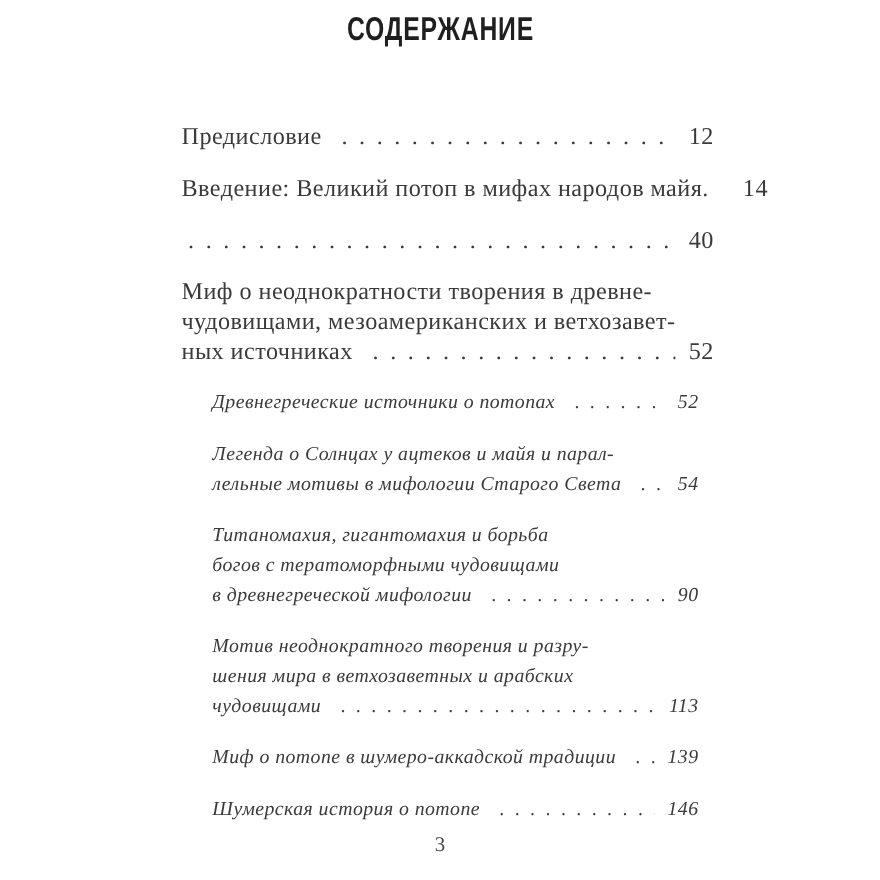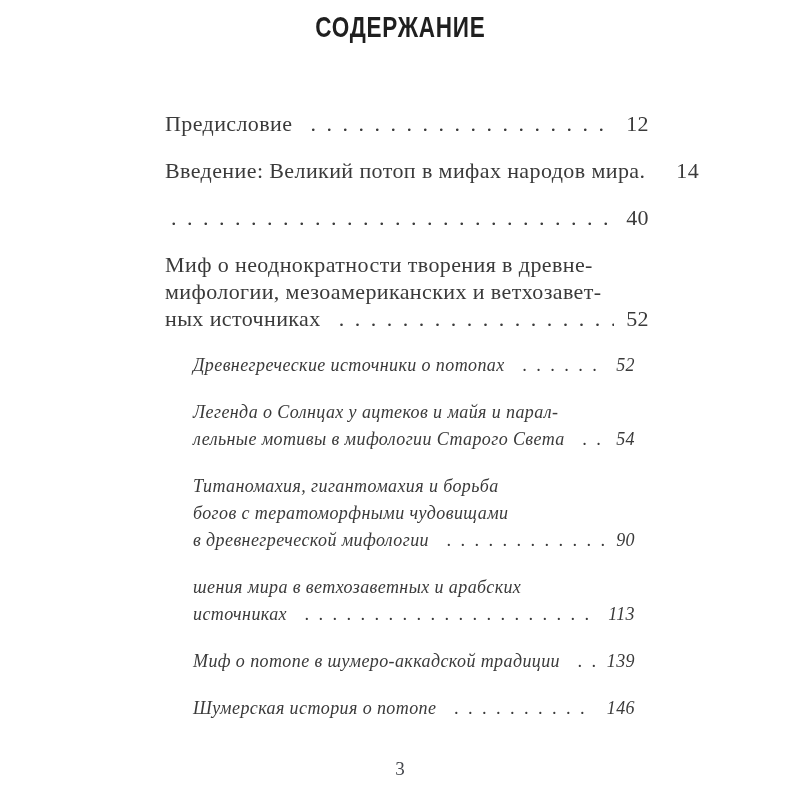--- a/index.html
+++ b/index.html
@@ -79,36 +79,36 @@
     <div class="entry">
       <div class="line lastline">
         <span class="txt">Предисловие</span>
         <span class="dots"></span>
         <span class="pg">12</span>
       </div>
     </div>
 
     <div class="entry">
       <div class="line lastline">
-        <span class="txt">Введение: Великий потоп в мифах народов мира.</span>
+        <span class="txt">Введение: Великий потоп в мифах народов майя.</span>
         <span class="dots"></span>
         <span class="pg">14</span>
       </div>
     </div>
 
     <div class="entry">
       <div class="line lastline">
         <span class="dots"></span>
         <span class="pg">40</span>
       </div>
     </div>
 
     <div class="entry">
       <div class="line">Миф о неоднократности творения в древне-</div>
-      <div class="line">мифологии, мезоамериканских и ветхозавет-</div>
+      <div class="line">чудовищами, мезоамериканских и ветхозавет-</div>
       <div class="line lastline">
         <span class="txt">ных источниках</span>
         <span class="dots"></span>
         <span class="pg">52</span>
       </div>
     </div>
 
     <div class="entry sub">
       <div class="line lastline">
         <span class="txt">Древнегреческие источники о потопах</span>
@@ -130,23 +130,24 @@
       <div class="line">Титаномахия, гигантомахия и борьба</div>
       <div class="line">богов с тератоморфными чудовищами</div>
       <div class="line lastline">
         <span class="txt">в древнегреческой мифологии</span>
         <span class="dots"></span>
         <span class="pg">90</span>
       </div>
     </div>
 
     <div class="entry sub">
+      <div class="line">Мотив неоднократного творения и разру-</div>
       <div class="line">шения мира в ветхозаветных и арабских</div>
       <div class="line lastline">
-        <span class="txt">источниках</span>
+        <span class="txt">чудовищами</span>
         <span class="dots"></span>
         <span class="pg">113</span>
       </div>
     </div>
 
     <div class="entry sub">
       <div class="line lastline">
         <span class="txt">Миф о потопе в шумеро-аккадской традиции</span>
         <span class="dots"></span>
         <span class="pg">139</span>

